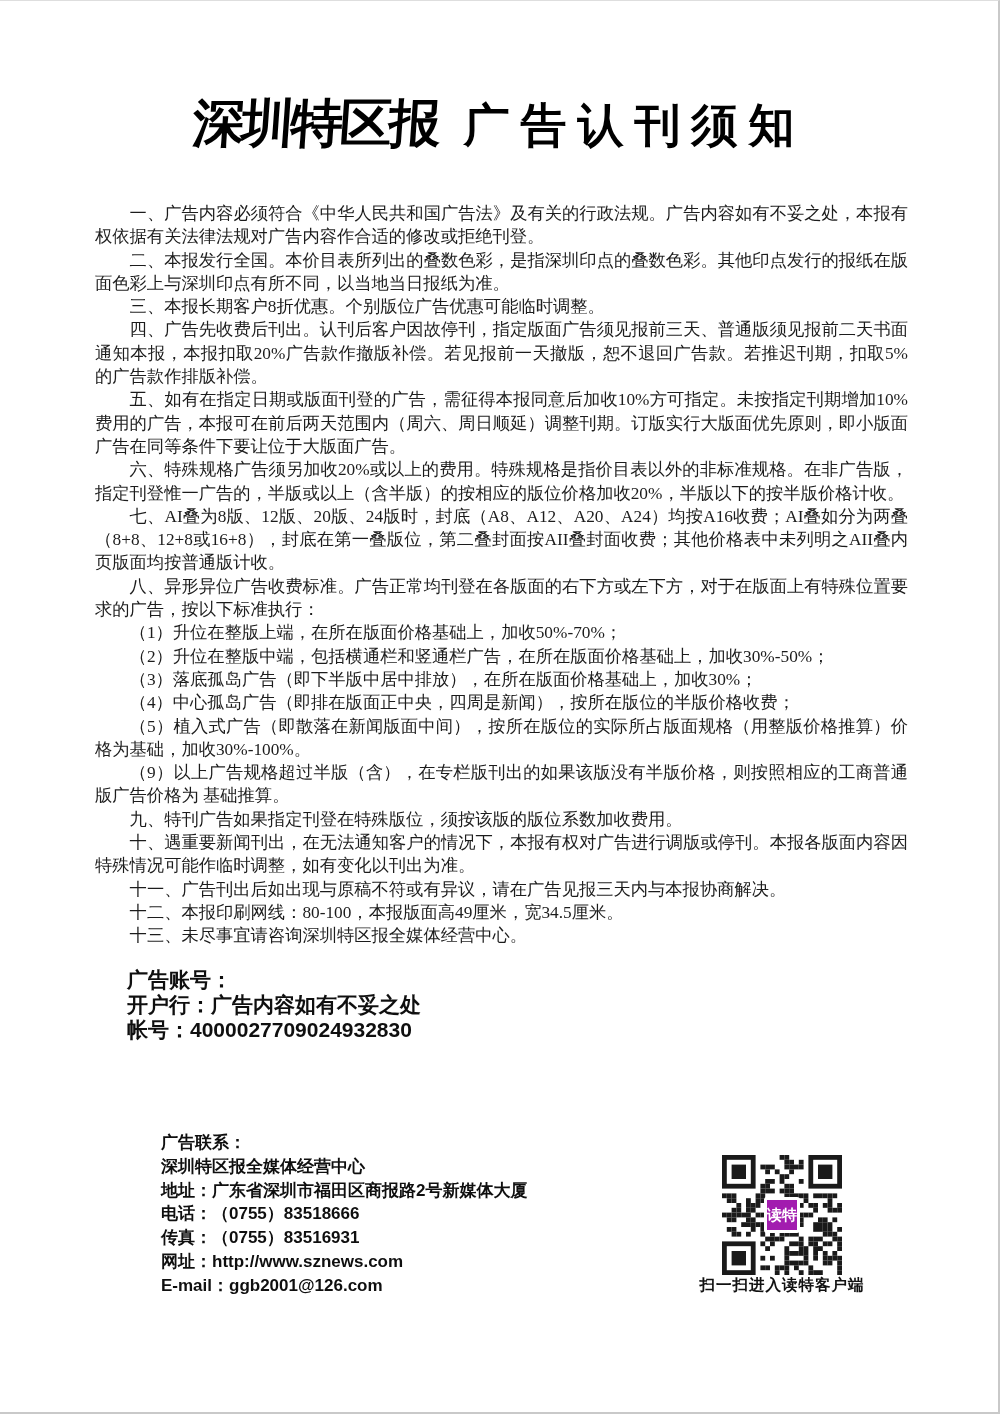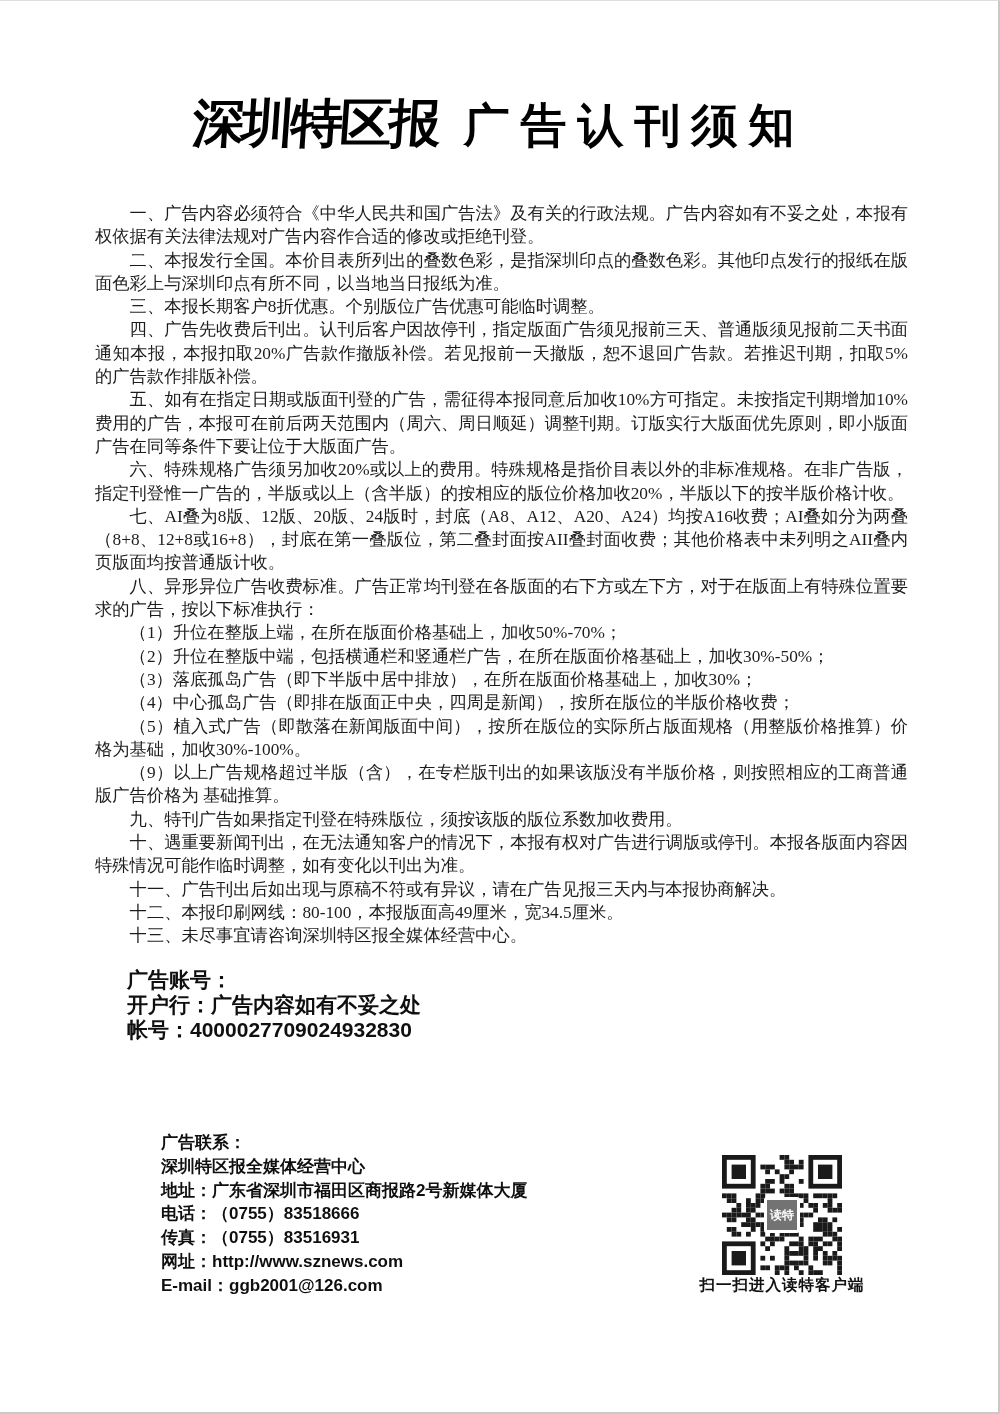--- a/index.html
+++ b/index.html
@@ -57,26 +57,26 @@
     font-weight:700;font-size:17px;line-height:23.8px;color:#0f0f0f;margin-left:36px;
   }
   
   .qr{
     position:absolute;left:722px;top:1154px;width:120px;height:120px;margin:0;
   }
   .qr svg{display:block;width:120px;height:120px;}
   .qr-logo{
     position:absolute;left:50%;top:50%;
     width:30px;height:30px;margin:-18px 0 0 -18px;
-    background:#737373;
+    background:#a21caf;
     border:3px solid #ffffff;
     border-radius:3px;
     color:#ffffff;
     font-family:Liberation Sans, sans-serif;
-    font-weight:700;font-size:12px;
+    font-weight:700;font-size:15px;
     display:flex;align-items:center;justify-content:center;
     letter-spacing:0;
   }
   .qr-caption{
     position:absolute;left:692px;top:1274px;width:180px;
     text-align:center;
     font-family:"Liberation Sans", sans-serif;
     font-weight:700;font-size:15.5px;letter-spacing:1px;color:#111;
   }
 </style>

